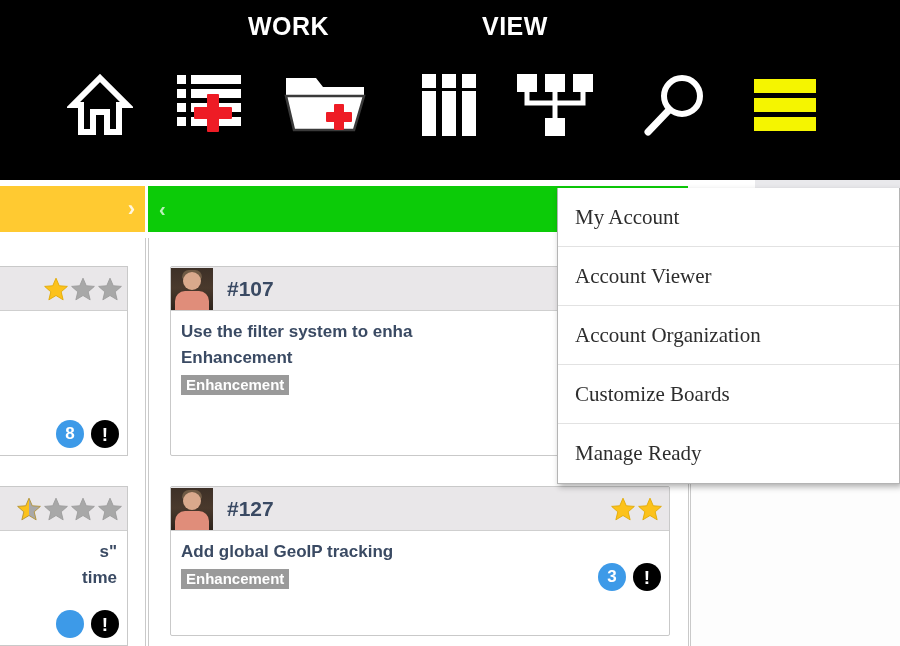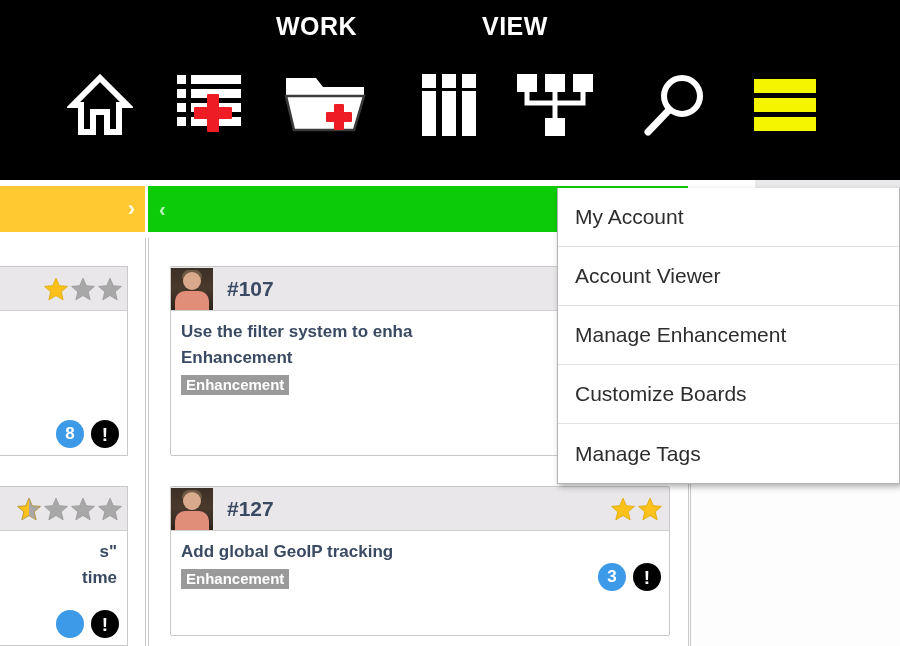--- a/index.html
+++ b/index.html
@@ -25,21 +25,21 @@
   }
   .nav-section-label {
     position: absolute;
     color: #ffffff;
     font-size: 25px;
     font-weight: bold;
     letter-spacing: 0.5px;
     font-family: "Liberation Sans", sans-serif;
     white-space: nowrap;
   }
-  .nav-section-label.work { left: 248px; top: 0px; margin-left: 28px; }
+  .nav-section-label.work { left: 248px; top: 0px; }
   .nav-section-label.view { left: 482px; top: 0px; }
 
   .nav-icons {
     position: absolute; left: 0; top: 55px; width: 900px; height: 100px;
   }
   .nav-icon {
     position: absolute;
     width: 100px; height: 100px;
     top: 0;
     display: flex; align-items: center; justify-content: center;
@@ -244,21 +244,21 @@
   .dd-item {
     height: 59px;
     display: flex; align-items: center;
     padding-left: 17px;
     font-size: 21px;
     color: #2d2d2d;
     border-bottom: 1px solid #e2e2e2;
     background: #ffffff;
     cursor: pointer;
     white-space: nowrap;
-    font-family: Liberation Sans, sans-serif;
+    font-family: Liberation Serif, serif;
   }
   .dd-item:last-child { border-bottom: none; }
 </style>
 </head>
 <body>
 
 <div id="app">
 
   <div class="topbar">
 
@@ -489,18 +489,18 @@
       <div class="card-meta">
         <div class="badge-count">3</div>
         <div class="badge-alert">!</div>
       </div>
     </div>
   </div>
 
   <div class="dropdown">
     <div class="dd-item">My Account</div>
     <div class="dd-item">Account Viewer</div>
-    <div class="dd-item">Manage Enhancement</div>
+    <div class="dd-item">Account Organization</div>
     <div class="dd-item">Customize Boards</div>
-    <div class="dd-item">Manage Tags</div>
+    <div class="dd-item">Manage Ready</div>
   </div>
 
 </div>
 
 </body></html>

